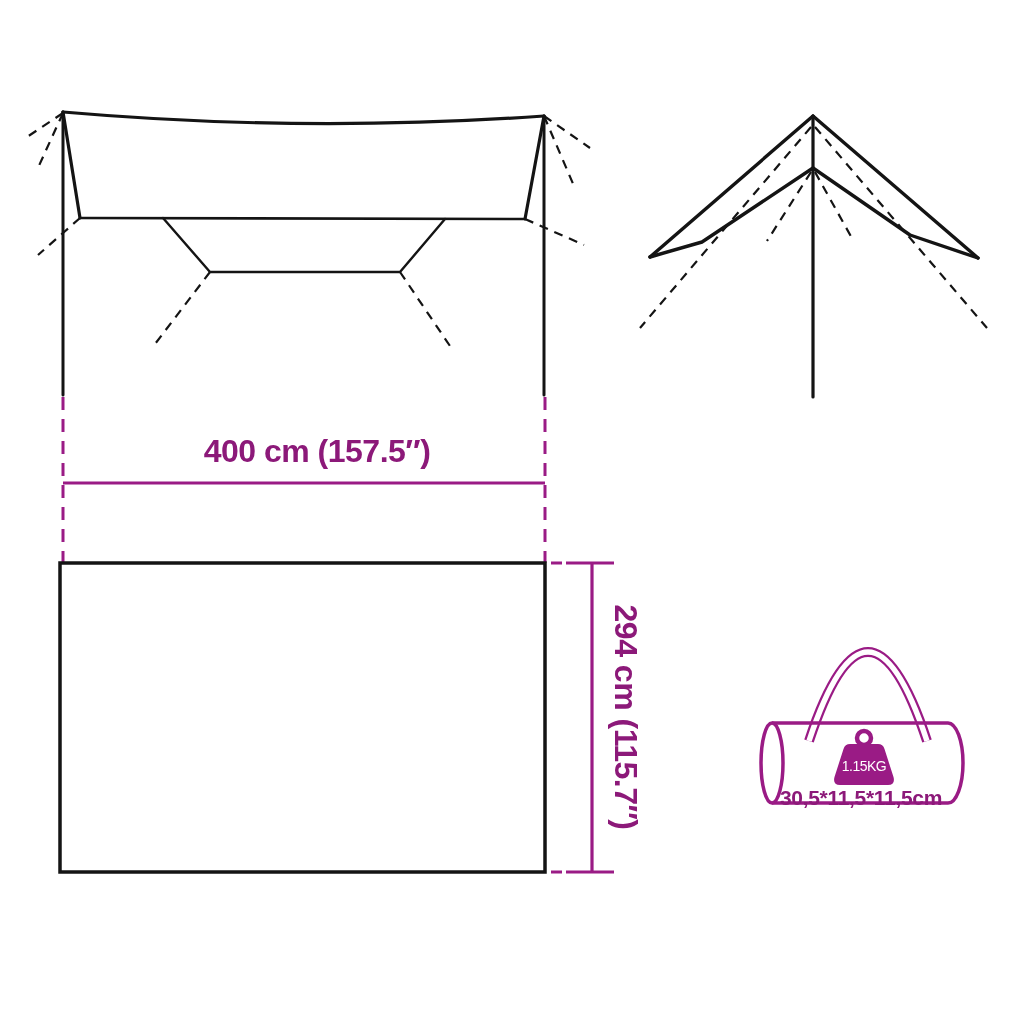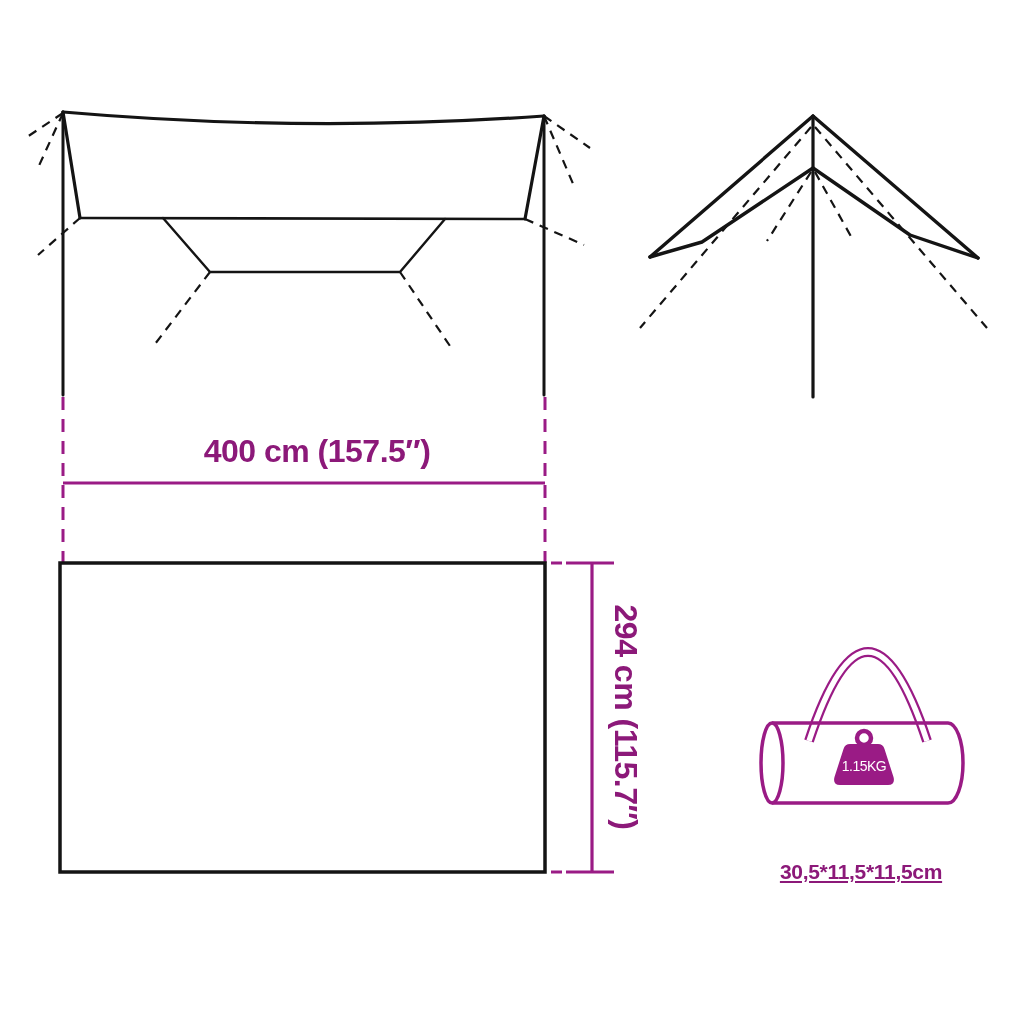--- a/index.html
+++ b/index.html
@@ -126,15 +126,15 @@
       </g>
     </g>
   </svg>
 
   <div class="dim-label" style="left:304px; top:451px;margin-left:13px;">400 cm (157.5″)</div>
 
   <div class="dim-label vertical" style="left:625px; top:717px;">294 cm (115.7″)</div>
 
   <div class="weight-label" style="left:864px; top:766px;">1.15KG</div>
 
-  <div class="packed-size-label" style="left:861px; top:872px;text-decoration:underline;">30,5*11,5*11,5cm</div>
+  <div class="packed-size-label" style="left:861px; top:798px;">30,5*11,5*11,5cm</div>
 
 </div>
 
 </body></html>

